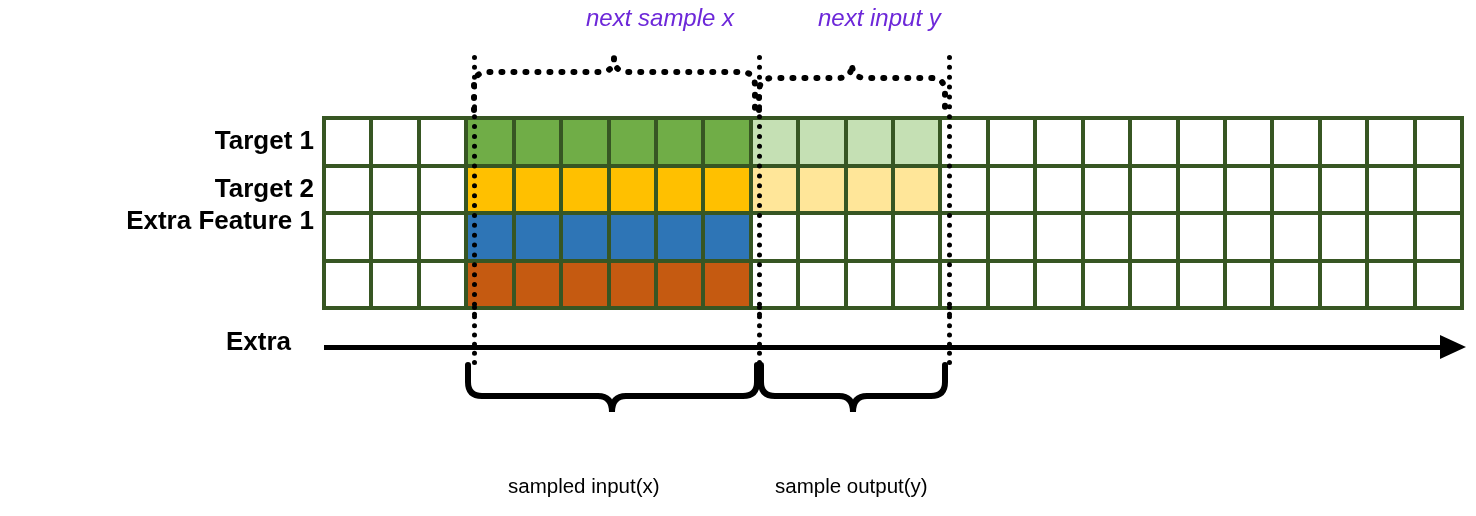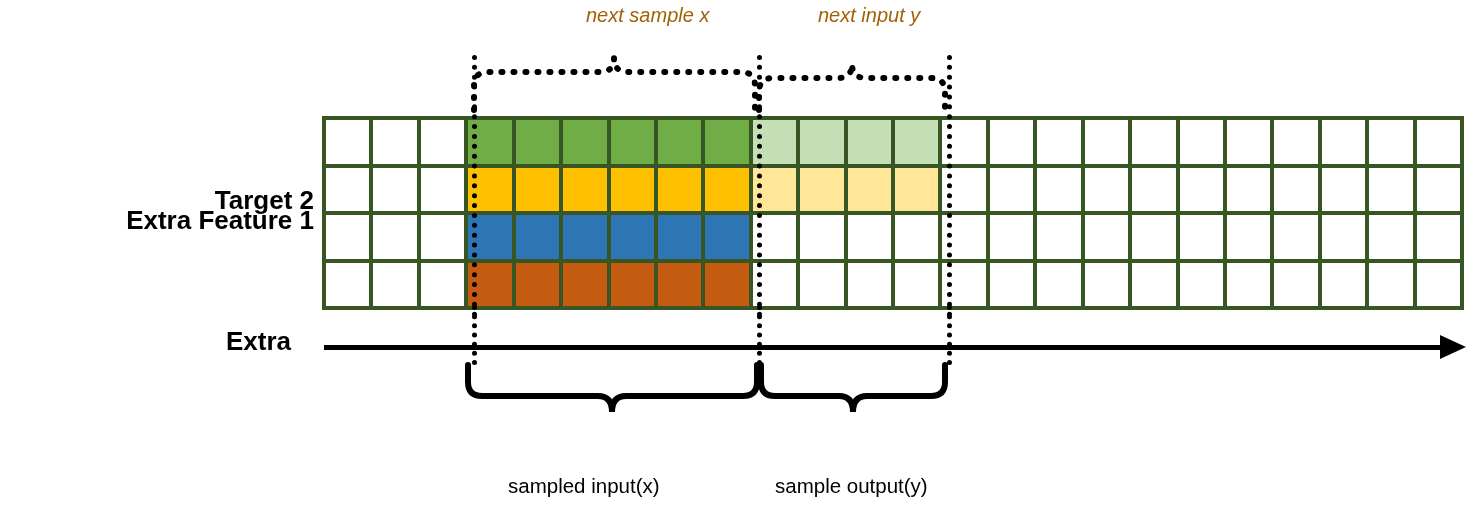--- a/index.html
+++ b/index.html
@@ -11,22 +11,22 @@
   #stage{position:relative;width:1476px;height:516px;}
 
   .title{
     position:absolute;left:12px;top:2px;
     font-size:31px;font-weight:700;color:#000;
     letter-spacing:0.1px;white-space:nowrap;
   }
 
   
   .brace-label{
-    position:absolute;font-size:20px;font-style:italic;font-weight:500;
-    color:#a16207;white-space:nowrap;
+    position:absolute;font-size:24px;font-style:italic;font-weight:500;
+    color:#6d28d9;white-space:nowrap;
   }
   #lbl-next-x{left:586px;top:4px;}
   #lbl-next-y{left:818px;top:4px;}
 
   
   .row-label{
     position:absolute;right:1162px;
     font-size:26px;font-weight:700;color:#000;
     white-space:nowrap;text-align:right;
     height:48px;line-height:48px;
@@ -80,21 +80,22 @@
 </style>
 </head>
 <body>
 
 <div id="stage">
 
 
   <div class="brace-label" id="lbl-next-x">next sample x</div>
   <div class="brace-label" id="lbl-next-y">next input y</div>
 
-  <div class="row-label" style="top:176px;">Target 2</div>
+  <div class="row-label" style="top:116px;">Target 1</div>
+  <div class="row-label" style="top:164px;">Target 2</div>
   <div class="row-label" style="top:196px;">Extra Feature 1</div>
 
   <div id="grid" style="background: rgb(55, 86, 35); grid-template-columns: repeat(24, 1fr); grid-template-rows: repeat(4, 1fr);">
       <div class="cell" style="background: rgb(255, 255, 255);"></div>
       <div class="cell" style="background: rgb(255, 255, 255);"></div>
       <div class="cell" style="background: rgb(255, 255, 255);"></div>
       <div class="cell" style="background: rgb(112, 173, 71);"></div>
       <div class="cell" style="background: rgb(112, 173, 71);"></div>
       <div class="cell" style="background: rgb(112, 173, 71);"></div>
       <div class="cell" style="background: rgb(112, 173, 71);"></div>

